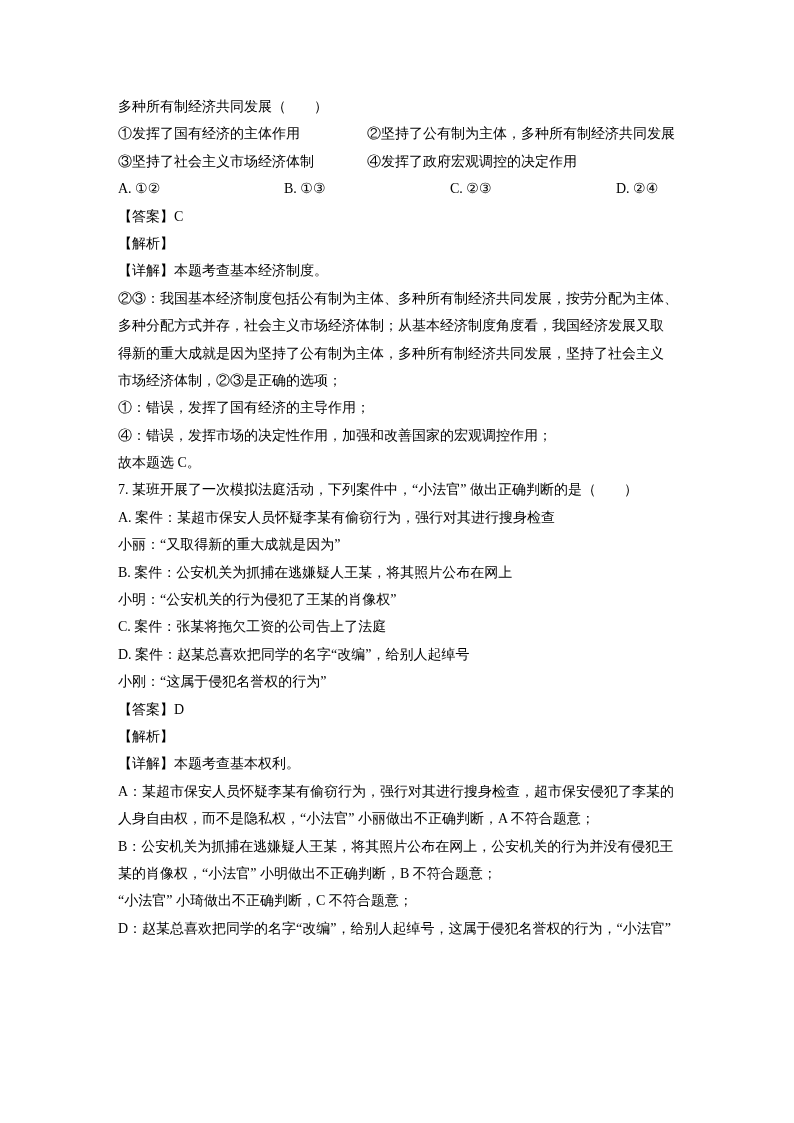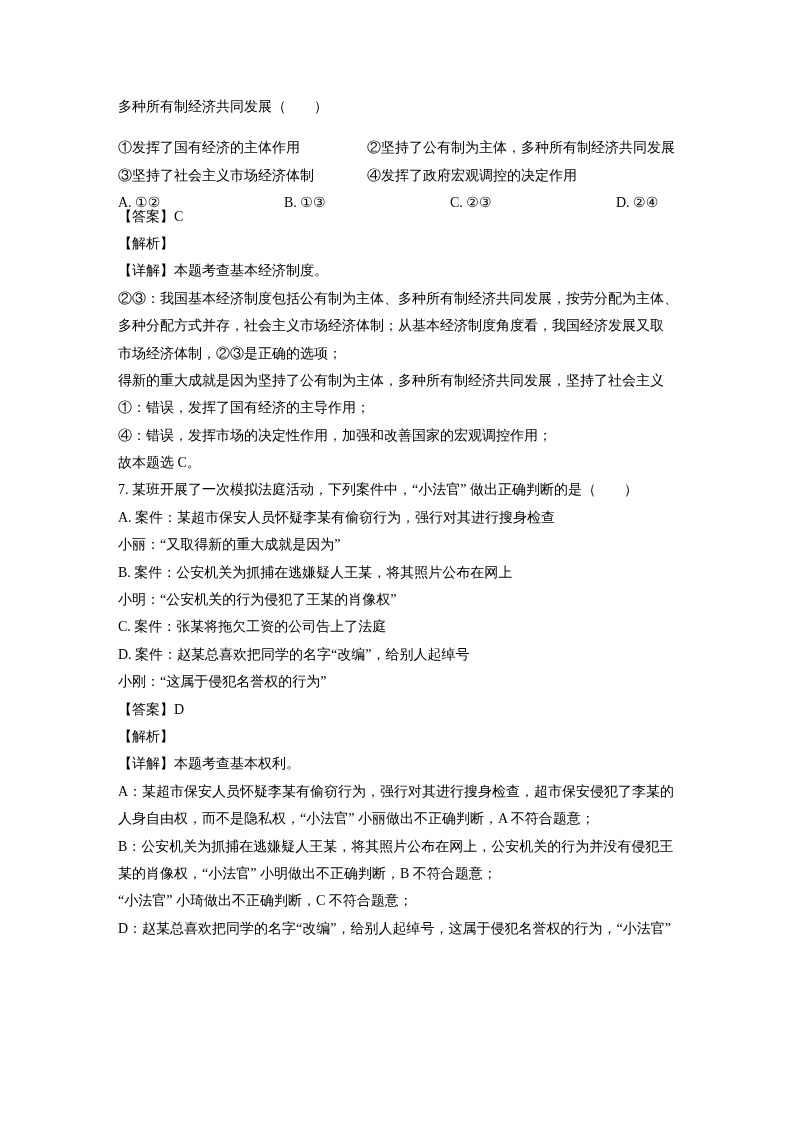--- a/index.html
+++ b/index.html
@@ -29,21 +29,20 @@
     line-height: 27.4px;
     font-size: 14px;
     white-space: pre;
     overflow: visible;
     font-weight: normal;
   }
   .line .col {
     display: inline-block;
     white-space: pre;
     vertical-align: top;
-    margin-top: 14px;
   }
   
   .line.choices .col:first-child { width: 249px; }
   
   .line.options .col { width: 166px; }
   .line.options .col:last-child { width: auto; }
 </style>
 </head>
 <body>
 
@@ -51,22 +50,22 @@
   <div class="content" id="doc-content">
       <p class="line">多种所有制经济共同发展（　　）</p>
       <p class="line choices"><span class="col">①发挥了国有经济的主体作用</span><span class="col">②坚持了公有制为主体，多种所有制经济共同发展</span></p>
       <p class="line choices"><span class="col">③坚持了社会主义市场经济体制</span><span class="col">④发挥了政府宏观调控的决定作用</span></p>
       <p class="line options"><span class="col">A. ①②</span><span class="col">B. ①③</span><span class="col">C. ②③</span><span class="col">D. ②④</span></p>
       <p class="line">【答案】C</p>
       <p class="line">【解析】</p>
       <p class="line">【详解】本题考查基本经济制度。</p>
       <p class="line">②③：我国基本经济制度包括公有制为主体、多种所有制经济共同发展，按劳分配为主体、</p>
       <p class="line">多种分配方式并存，社会主义市场经济体制；从基本经济制度角度看，我国经济发展又取</p>
+      <p class="line">得新的重大成就是因为坚持了公有制为主体，多种所有制经济共同发展，坚持了社会主义</p>
       <p class="line">市场经济体制，②③是正确的选项；</p>
-      <p class="line">得新的重大成就是因为坚持了公有制为主体，多种所有制经济共同发展，坚持了社会主义</p>
       <p class="line">①：错误，发挥了国有经济的主导作用；</p>
       <p class="line">④：错误，发挥市场的决定性作用，加强和改善国家的宏观调控作用；</p>
       <p class="line">故本题选 C。</p>
       <p class="line">7. 某班开展了一次模拟法庭活动，下列案件中，“小法官” 做出正确判断的是（　　）</p>
       <p class="line">A. 案件：某超市保安人员怀疑李某有偷窃行为，强行对其进行搜身检查</p>
       <p class="line">小丽：“又取得新的重大成就是因为”</p>
       <p class="line">B. 案件：公安机关为抓捕在逃嫌疑人王某，将其照片公布在网上</p>
       <p class="line">小明：“公安机关的行为侵犯了王某的肖像权”</p>
       <p class="line">C. 案件：张某将拖欠工资的公司告上了法庭</p>
       <p class="line">D. 案件：赵某总喜欢把同学的名字“改编”，给别人起绰号</p>

